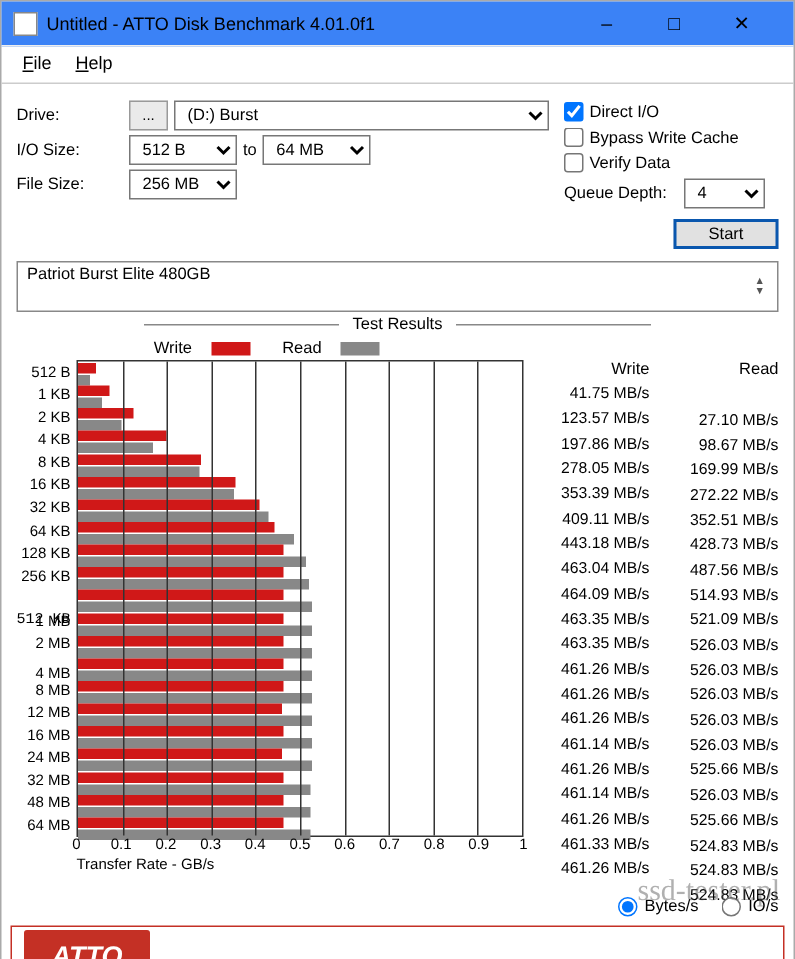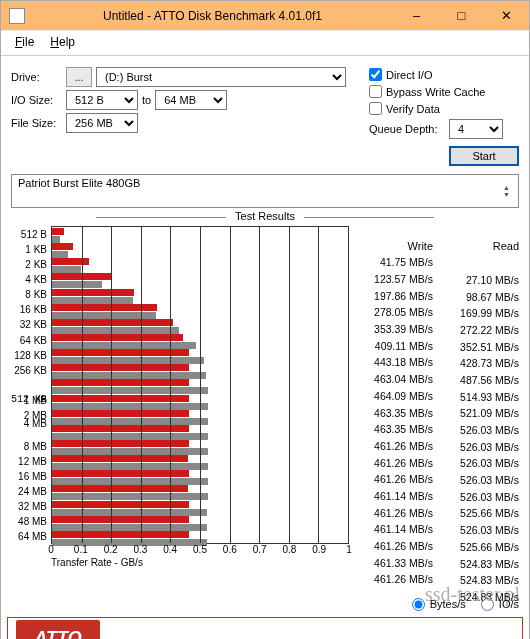--- a/index.html
+++ b/index.html
@@ -13,24 +13,23 @@
   }
   .window {
     width: 530px;
     background: #fff;
     border: 1px solid #aaa;
   }
   .titlebar {
     display: flex;
     align-items: center;
     height: 30px;
-    padding: 0 0 0 8px;
-    background: #fdba74;
+    padding: 0 12px 0 8px;
+    background: #3b82f6;
     border-bottom: 1px solid #eee;
-    text-align: center;
   }
   .title-icon {
     width: 16px; height: 16px;
     background: #fff;
     border: 1px solid #888;
     margin-right: 6px;
   }
   .title-text { flex: 1; font-size: 12px; }
   .winbtns { display: flex; }
   .winbtn {
@@ -47,21 +46,21 @@
   .menubar span { padding: 2px 8px; }
   .menubar u { text-decoration: underline; }
   hr.sep { border: none; border-top: 1px solid #ccc; margin: 2px 0; }
   .form-area {
     display: flex;
     padding: 6px 10px 4px 10px;
   }
   .form-left { flex: 1; }
   .form-right { width: 160px; padding-left: 10px; }
   .row { display: flex; align-items: center; margin: 3px 0; }
-  .lbl { width: 55px; }
+  .lbl { width: 75px; }
   .btn-dots {
     width: 26px; height: 20px;
     border: 1px solid #999; background: #eaeaea;
     font-size: 10px;
     display: inline-flex; align-items: center; justify-content: center;
     margin-right: 4px;
   }
   select.combo, input.combo {
     height: 20px; border: 1px solid #777; background: #fff;
     font-family: inherit; font-size: 11px; padding: 0 4px;
@@ -257,20 +256,26 @@
   </div>
 
   <div style="text-align:center; margin-top:2px;">
     <span style="display:inline-block;border-top:1px solid #888;width:130px;vertical-align:middle;"></span>
     <span style="padding:0 6px;">Test Results</span>
     <span style="display:inline-block;border-top:1px solid #888;width:130px;vertical-align:middle;"></span>
   </div>
 
   <div class="results">
     <div class="chart-col">
+      <div class="legend">
+        <span>Write</span>
+        <span class="swatch sw-write"></span>
+        <span style="margin-left:14px;">Read</span>
+        <span class="swatch sw-read"></span>
+      </div>
       <div class="chart" id="chart">
         <div class="bars-area" id="barsArea">
               <div class="bar-row" style="top: 0px; height: 15.1429px;">
                 <div class="bar-write" style="width: 4.175%;"></div>
                 <div class="bar-read" style="width: 2.71%;"></div>
               </div>
               <div class="bar-row" style="top: 15.1429px; height: 15.1429px;">
                 <div class="bar-write" style="width: 6.937%;"></div>
                 <div class="bar-read" style="width: 5.455%;"></div>
               </div>
@@ -380,21 +385,21 @@
             <div class="ylabel" style="top: 53px;">4 KB</div>
             <div class="ylabel" style="top: 68.1429px;">8 KB</div>
             <div class="ylabel" style="top: 83.2857px;">16 KB</div>
             <div class="ylabel" style="top: 98.4286px;">32 KB</div>
             <div class="ylabel" style="top: 113.571px;">64 KB</div>
             <div class="ylabel" style="top: 128.714px;">128 KB</div>
             <div class="ylabel" style="top: 143.857px;">256 KB</div>
             <div class="ylabel" style="top: 173px; font-family: Liberation Mono, monospace;">512 KB</div>
             <div class="ylabel" style="top: 174.143px;">1 MB</div>
             <div class="ylabel" style="top: 189.286px;">2 MB</div>
-            <div class="ylabel" style="top: 197px;">4 MB</div>
+            <div class="ylabel" style="top: 209px;">4 MB</div>
             <div class="ylabel" style="top: 219.571px;">8 MB</div>
             <div class="ylabel" style="top: 234.714px;">12 MB</div>
             <div class="ylabel" style="top: 249.857px;">16 MB</div>
             <div class="ylabel" style="top: 265px;">24 MB</div>
             <div class="ylabel" style="top: 280.143px;">32 MB</div>
             <div class="ylabel" style="top: 295.286px;">48 MB</div>
             <div class="ylabel" style="top: 310.429px;">64 MB</div>
           </div>
     </div>
     <div class="data-col">

